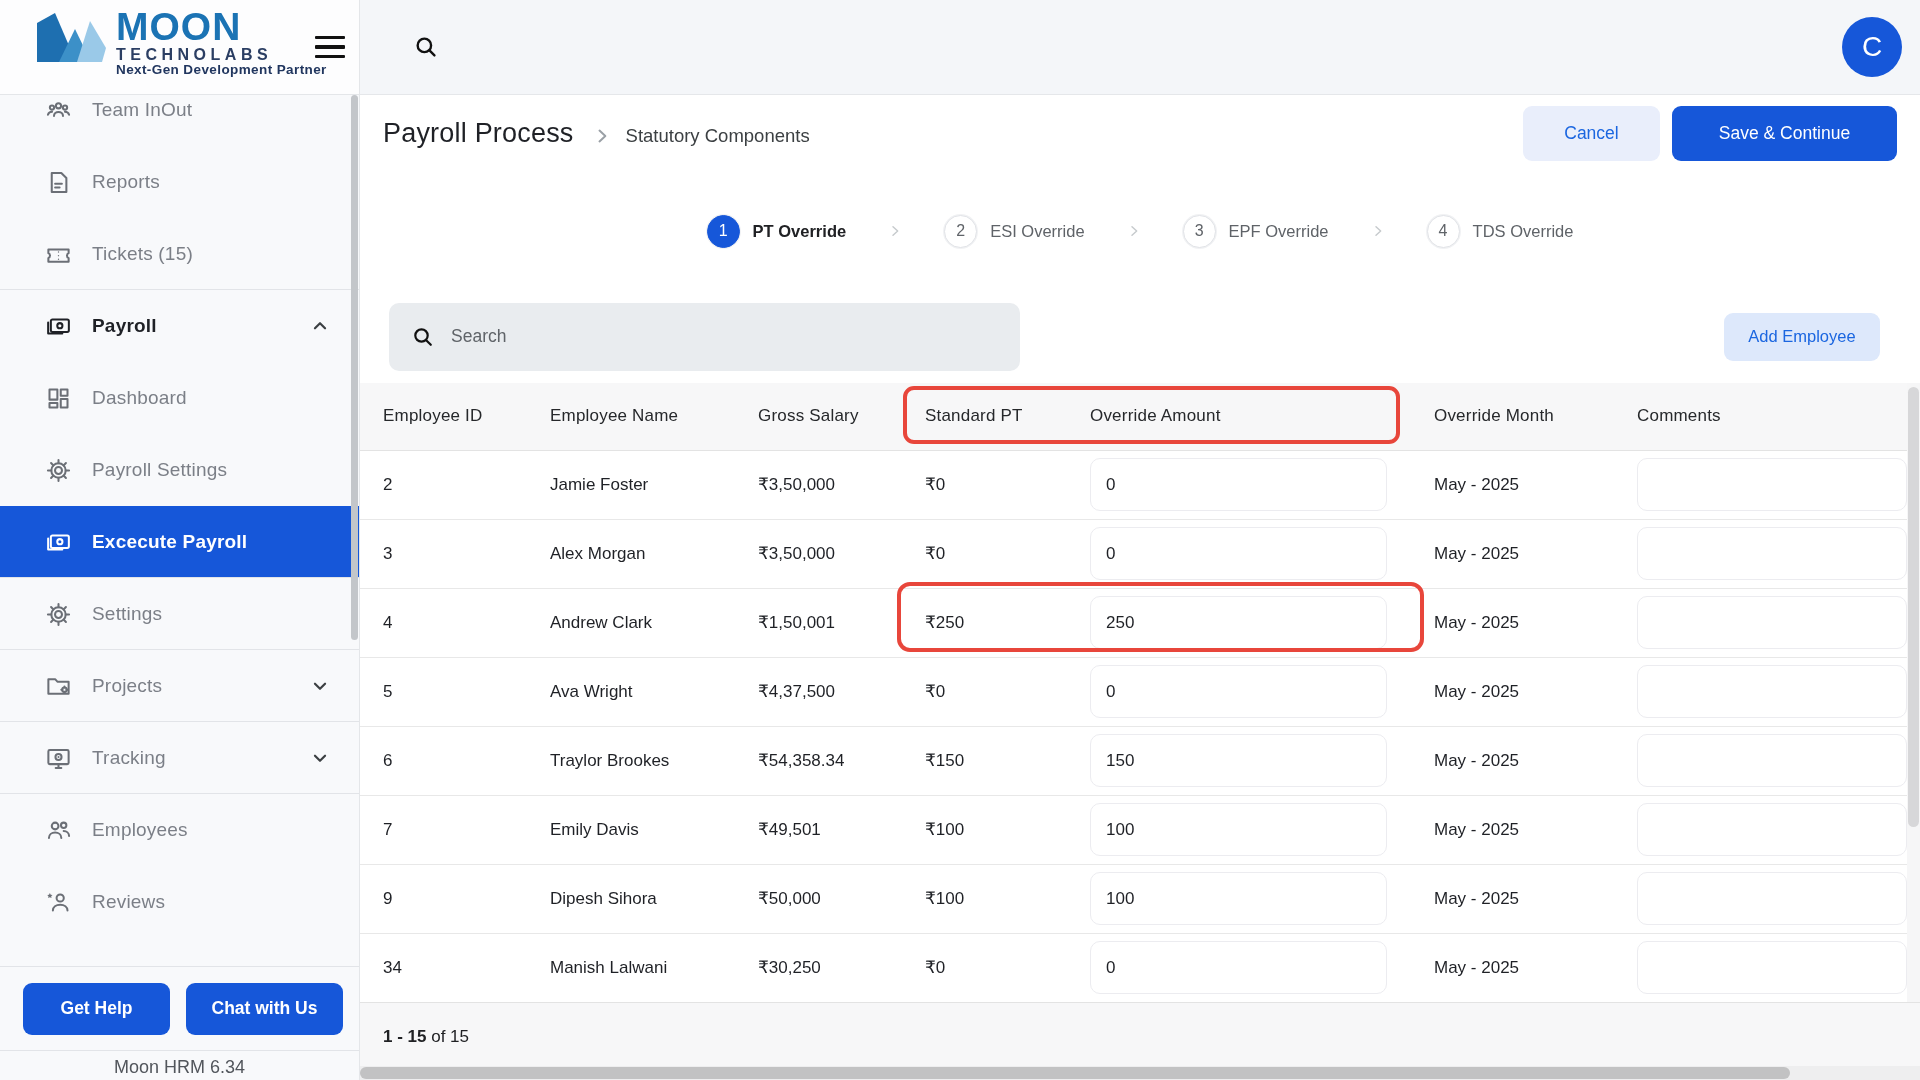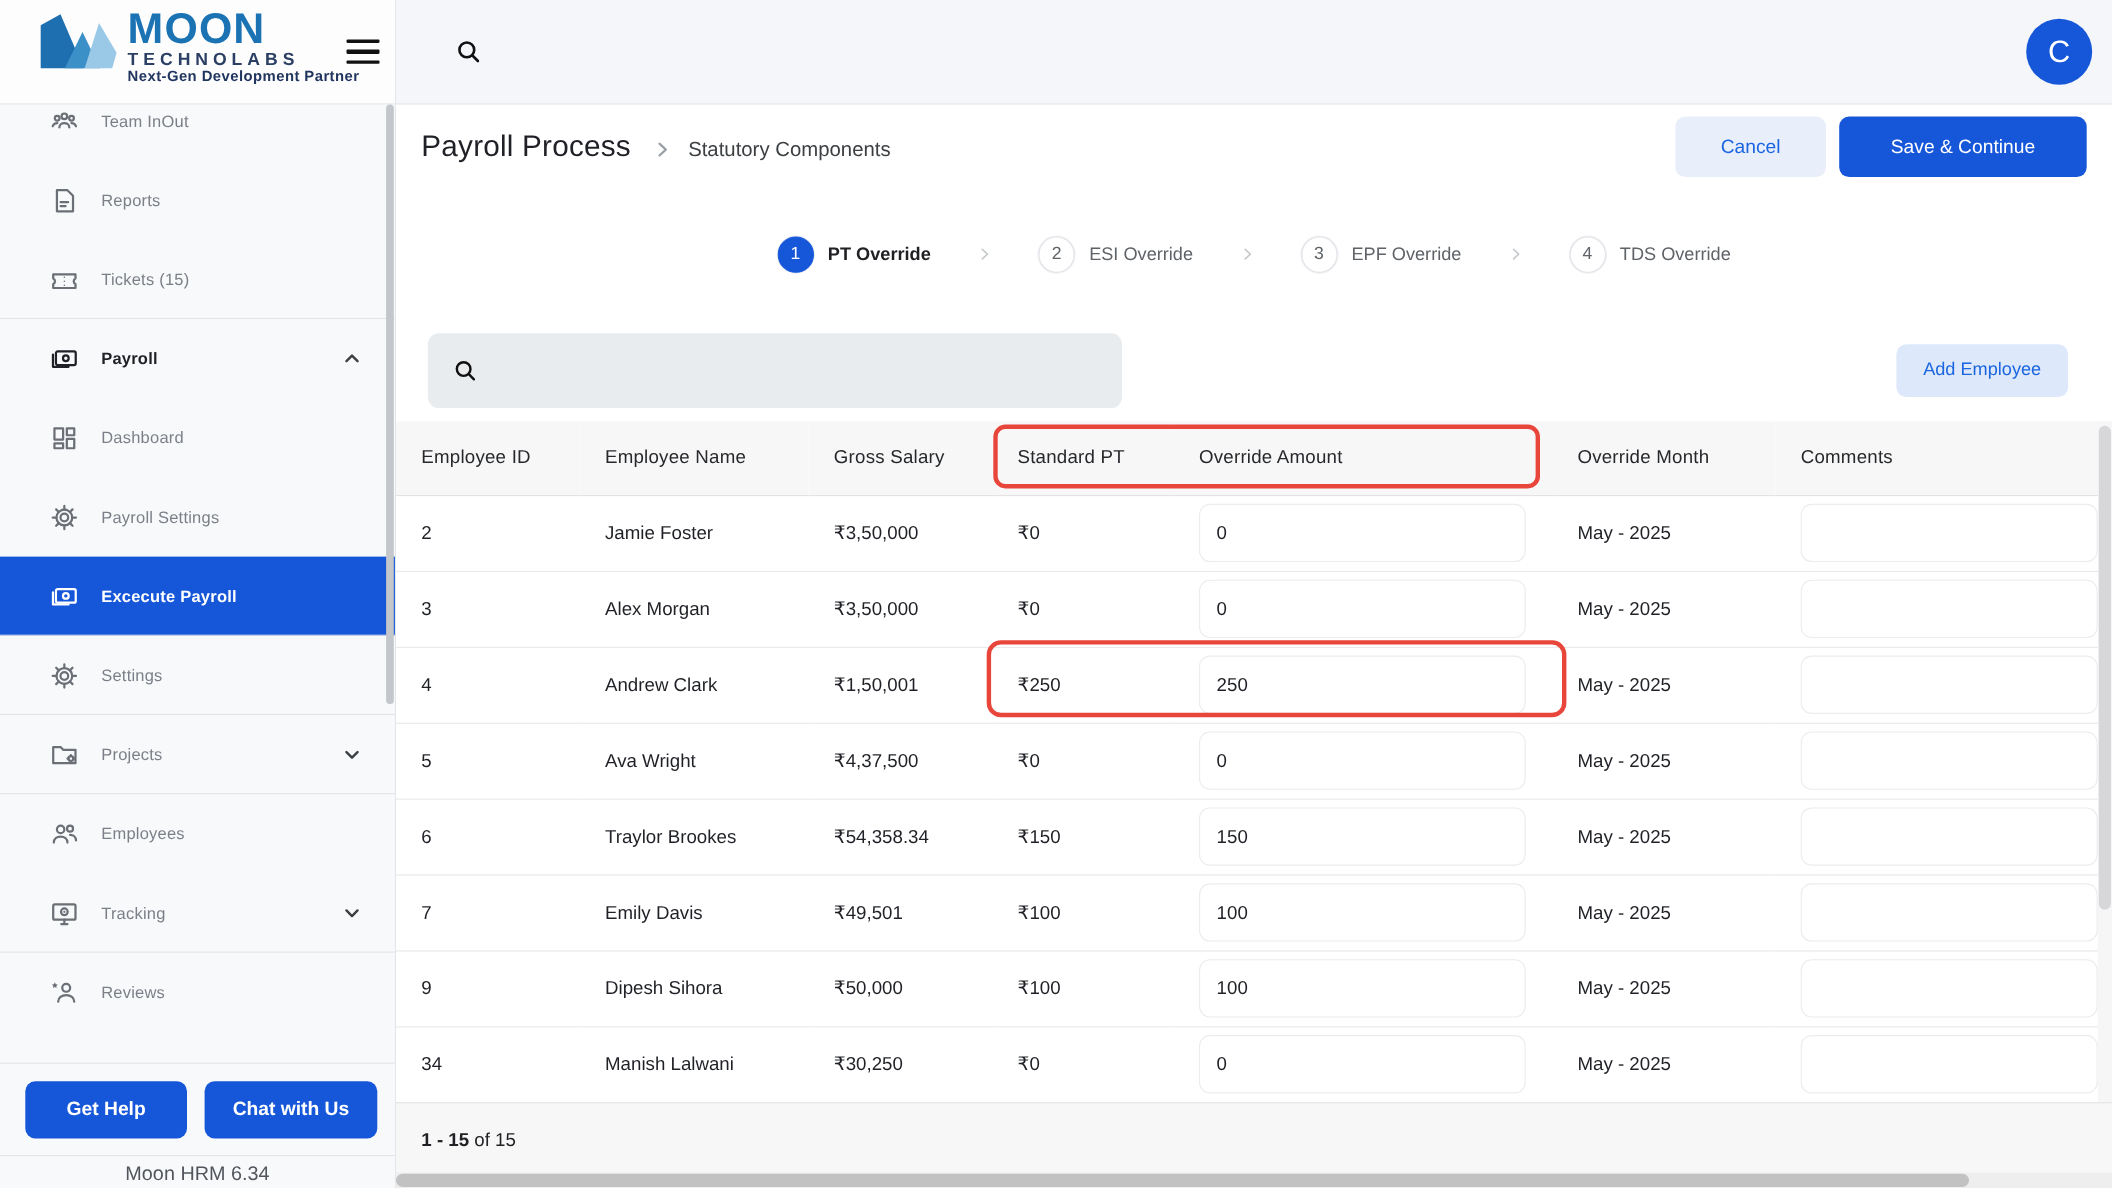--- a/index.html
+++ b/index.html
@@ -14,21 +14,21 @@
   .logo-text { position:absolute; left:116px; top:8px; }
   .logo-name { font-size:39px; font-weight:700; color:#1b73b4; letter-spacing:1px; line-height:38px; }
   .logo-sub { font-size:16px; font-weight:600; color:#2b3e63; letter-spacing:4.5px; line-height:17px; }
   .logo-tagline { position:absolute; left:116px; top:62px; font-size:13.5px; font-weight:600; color:#21365f; letter-spacing:.4px; white-space:nowrap; }
   .hamburger { position:absolute; right:14px; top:36px; width:30px; height:22px; display:flex; flex-direction:column; justify-content:space-between; cursor:pointer; }
   .hamburger span { display:block; height:3.2px; background:#111; border-radius:1px; }
 
   .side-nav { margin-top:-21px; }
   .side-item { position:relative; height:72px; display:flex; align-items:center; padding-left:45px; color:#7b7f87; cursor:pointer; }
   .side-item .side-icon { width:27px; height:27px; margin-right:20px; flex:0 0 27px; color:#6b6f76; }
-  .side-item .side-label { font-size:15px; letter-spacing:.2px; }
+  .side-item .side-label { font-size:19px; letter-spacing:.2px; }
   .side-item.bold { color:#1f2126; }
   .side-item.bold .side-icon { color:#1f2126; }
   .side-item.bold .side-label { font-weight:700; }
   .side-item.active { background:var(--accent,#1657d9); color:#fff; }
   .side-item.active .side-icon { color:#fff; }
   .side-item.active .side-label { font-weight:700; }
   .side-item.divider-after::after { content:""; position:absolute; left:0; right:0; bottom:0; height:1px; background:#e2e4e8; }
   .side-chevron { position:absolute; right:28px; width:22px; height:22px; color:#3c4043; }
   .side-item.active .side-chevron { color:#fff; }
   .side-scroll-thumb { position:absolute; right:1px; top:95px; width:7px; height:545px; background:#c3c6ca; border-radius:4px; }
@@ -213,42 +213,42 @@
               <path d="M3 5.5h6l2 2.2h10v10.8H3z"></path>
               <circle cx="17.3" cy="14.8" r="2"></circle>
               <path d="M17.3 11.9v1M17.3 16.7v1M14.5 14.8h1M19.1 14.8h1"></path>
             </svg></span>
           <span class="side-label">Projects</span>
           <span class="side-chevron"><svg viewBox="0 0 24 24" style="stroke-width:2.4">
               <path d="M6.5 9.5l5.5 5.5 5.5-5.5"></path>
             </svg></span>
         </div>
 
+        <div class="side-item divider-after">
+          <span class="side-icon"><svg viewBox="0 0 24 24">
+              <rect x="3" y="4.5" width="18" height="12.5" rx="1.2"></rect>
+              <path d="M9.5 20.5h5M12 17v3.3"></path>
+              <circle cx="12" cy="10.6" r="2.7"></circle>
+              <circle cx="12" cy="10.6" r="0.9" fill="currentColor" stroke="none"></circle>
+            </svg></span>
+          <span class="side-label">Tracking</span>
+          <span class="side-chevron"><svg viewBox="0 0 24 24" style="stroke-width:2.4">
+              <path d="M6.5 9.5l5.5 5.5 5.5-5.5"></path>
+            </svg></span>
+        </div>
+
         <div class="side-item">
           <span class="side-icon"><svg viewBox="0 0 24 24">
               <circle cx="9" cy="8" r="3"></circle>
               <path d="M3.5 18.6c0-3 2.5-4.8 5.5-4.8s5.5 1.8 5.5 4.8"></path>
               <circle cx="16.6" cy="7.4" r="2.4"></circle>
               <path d="M16.6 12.5c2.6 0 4.8 1.7 4.8 4.4"></path>
             </svg></span>
           <span class="side-label">Employees</span>
           <span class="side-chevron"></span>
-        </div>
-
-        <div class="side-item divider-after">
-          <span class="side-icon"><svg viewBox="0 0 24 24">
-              <rect x="3" y="4.5" width="18" height="12.5" rx="1.2"></rect>
-              <path d="M9.5 20.5h5M12 17v3.3"></path>
-              <circle cx="12" cy="10.6" r="2.7"></circle>
-              <circle cx="12" cy="10.6" r="0.9" fill="currentColor" stroke="none"></circle>
-            </svg></span>
-          <span class="side-label">Tracking</span>
-          <span class="side-chevron"><svg viewBox="0 0 24 24" style="stroke-width:2.4">
-              <path d="M6.5 9.5l5.5 5.5 5.5-5.5"></path>
-            </svg></span>
         </div>
 
         <div class="side-item">
           <span class="side-icon"><svg viewBox="0 0 24 24">
               <circle cx="13.5" cy="8" r="3.2"></circle>
               <path d="M7 19.2c0-3.2 2.9-5.2 6.5-5.2s6.5 2 6.5 5.2"></path>
               <path d="M4.3 3.6l.8 1.5 1.6.3-1.2 1.1.3 1.6-1.5-.8-1.5.8.3-1.6L2 5.4l1.6-.3z" fill="currentColor" stroke="none"></path>
             </svg></span>
           <span class="side-label">Reviews</span>
           <span class="side-chevron"></span>
@@ -334,20 +334,21 @@
       </section>
 
     <section class="toolbar">
       <div class="search-box">
         <span class="sicon">
           <svg viewBox="0 0 24 24" style="stroke-width:2.2">
               <circle cx="10.5" cy="10.5" r="6.2"></circle>
               <path d="M15.2 15.2l4.6 4.6"></path>
             </svg>
         </span>
+        <input type="text" placeholder="Search" style="">
       </div>
       <button class="btn-add-emp">Add Employee</button>
     </section>
 
     <section class="table-wrap">
       <table>
         <colgroup>
             <col class="c1">
             <col class="c2">
             <col class="c3">

